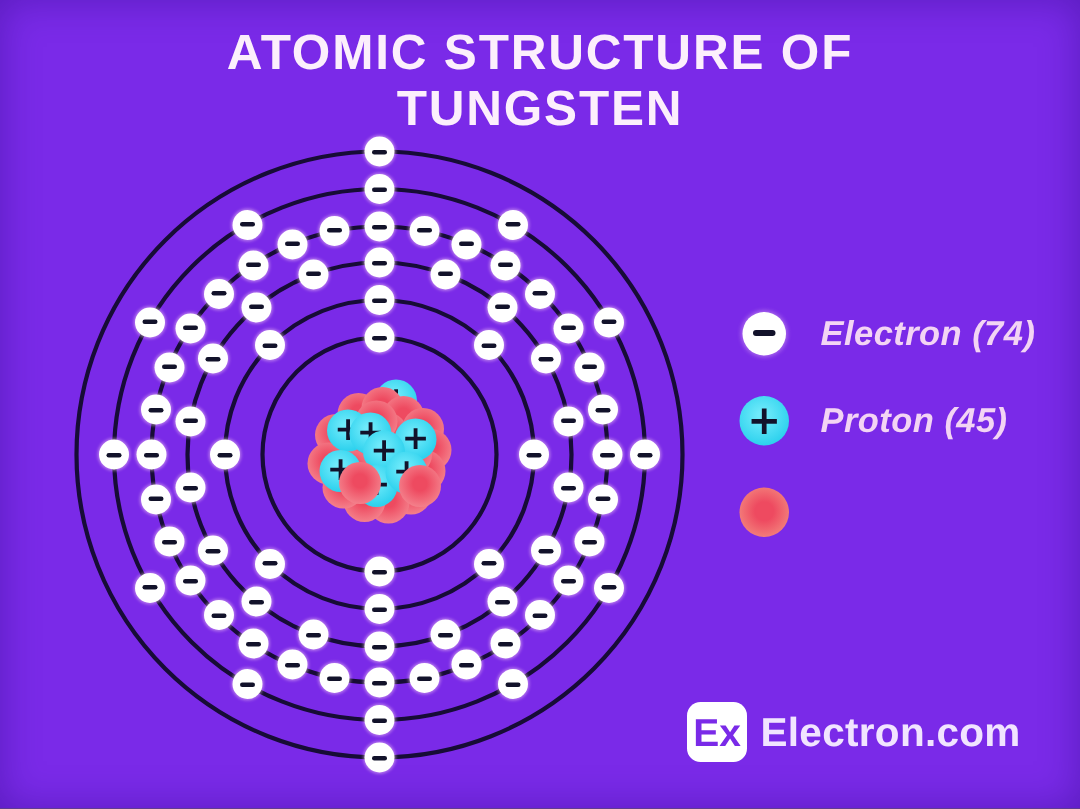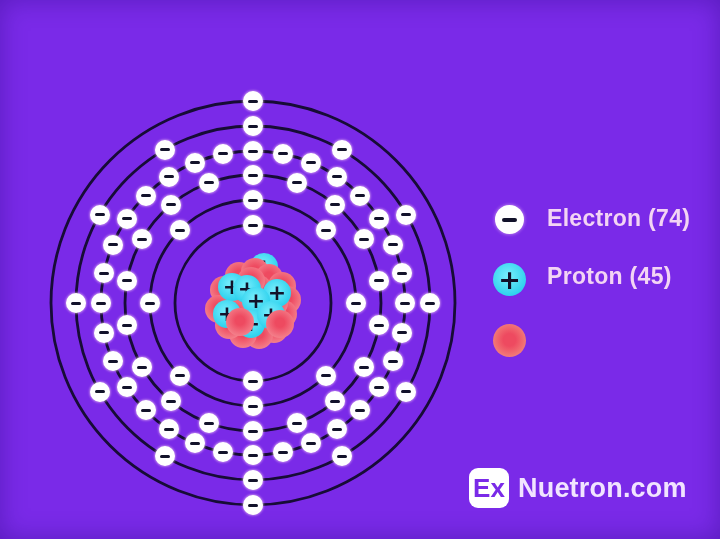--- a/index.html
+++ b/index.html
@@ -44,21 +44,21 @@
   .particle.proton {
     background: radial-gradient(circle at 45% 40%, #6feafa 10%, var(--proton-fill, #2FD2EE) 70%);
     display: flex; align-items: center; justify-content: center;
   }
   .plus-sign {
     color: var(--symbol-dark, #12122A);
     font-weight: 900; font-size: 22px; line-height: 1;
     font-family: "DejaVu Sans", sans-serif;
   }
   .legend { position: absolute; left: 493px; top: 205px; display: flex; flex-direction: column; }
-  .legend-row { display: flex; height: 34px; }
+  .legend-row { display: flex; align-items: center; height: 34px; font-style: italic; }
   .legend-row:nth-child(1) { margin-bottom: 24px; }
   .legend-row:nth-child(2) { margin-bottom: 27px; }
   .legend-icon { border-radius: 50%; flex: 0 0 auto; display: flex; align-items: center; justify-content: center; }
   .legend-icon.electron-swatch {
     width: 29px; height: 29px; margin: 0 2px;
     background: var(--electron-fill, #fff);
     box-shadow: 0 0 3px 1px rgba(248, 205, 245, 0.4);
   }
   .legend-icon.electron-swatch .minus-bar { width: 15px; height: 4px; }
   .legend-icon.proton-swatch {
@@ -68,38 +68,42 @@
   .legend-icon.proton-swatch .plus-sign { font-size: 27px; }
   .legend-icon.neutron-swatch {
     width: 33px; height: 33px;
     background: radial-gradient(circle at 50% 48%, var(--neutron-fill, #EE4A60) 26%, #f48d82 88%);
   }
   .legend-label {
     margin-left: 21px; white-space: nowrap;
     color: var(--legend-text, #F3D4F4);
     font-size: 23px; font-weight: 700; letter-spacing: 0.3px;
   }
-  .logo { position: absolute; left: 458px; top: 468px; display: flex; align-items: center; margin-left: 11px; }
+  .logo { position: absolute; left: 458px; top: 468px; display: flex; align-items: center; }
   .logo-badge {
     width: 40px; height: 40px; border-radius: 9px;
     background: var(--logo-badge-bg, #fff); color: var(--logo-badge-text, #7A2AE8);
     font-weight: 800; font-size: 26px;
     display: flex; align-items: center; justify-content: center;
   }
   .logo-text {
     margin-left: 9px;
     color: var(--logo-text, #F1E4FF);
     font-size: 27px; font-weight: 700; letter-spacing: 0.2px;
   }
 </style>
 </head>
 <body>
 
 <div id="canvas">
 
+  <h1 class="title">
+    <span>ATOMIC STRUCTURE OF</span>
+    <span>TUNGSTEN</span>
+  </h1>
 
   <div>
     <svg class="rings" width="720" height="539">
         <circle cx="253" cy="303" r="78" class="shell"></circle>
         <circle cx="253" cy="303" r="103" class="shell"></circle>
         <circle cx="253" cy="303" r="128" class="shell"></circle>
         <circle cx="253" cy="303" r="152" class="shell"></circle>
         <circle cx="253" cy="303" r="177" class="shell"></circle>
         <circle cx="253" cy="303" r="202" class="shell"></circle>
       </svg>
@@ -387,16 +391,16 @@
         </div>
         <span class="legend-label">Proton (45)</span>
       </div>
       <div class="legend-row">
         <div class="legend-icon neutron-swatch"></div>
       </div>
     </div>
 
   <div class="logo">
     <div class="logo-badge">Ex</div>
-    <div class="logo-text">Nuetron.com</div>
+    <div class="logo-text">Electron.com</div>
   </div>
 
 </div>
 
 </body></html>

